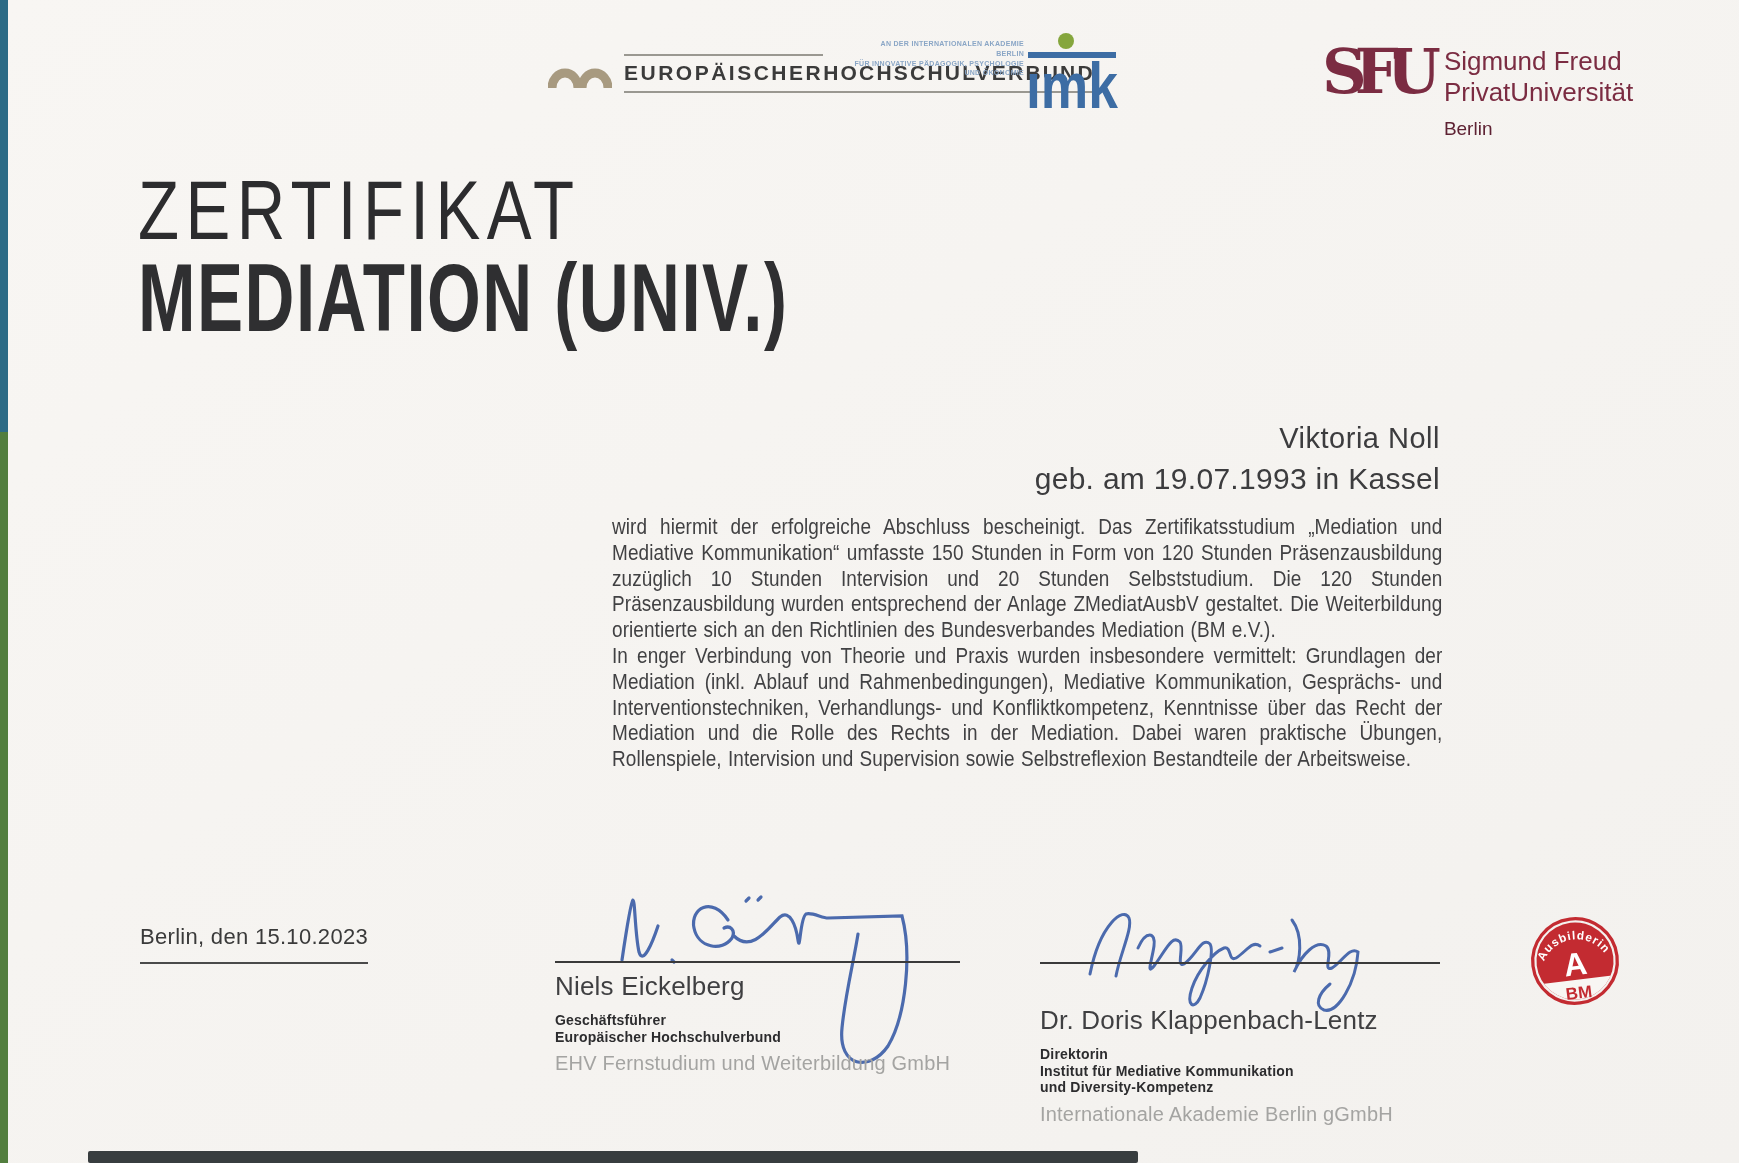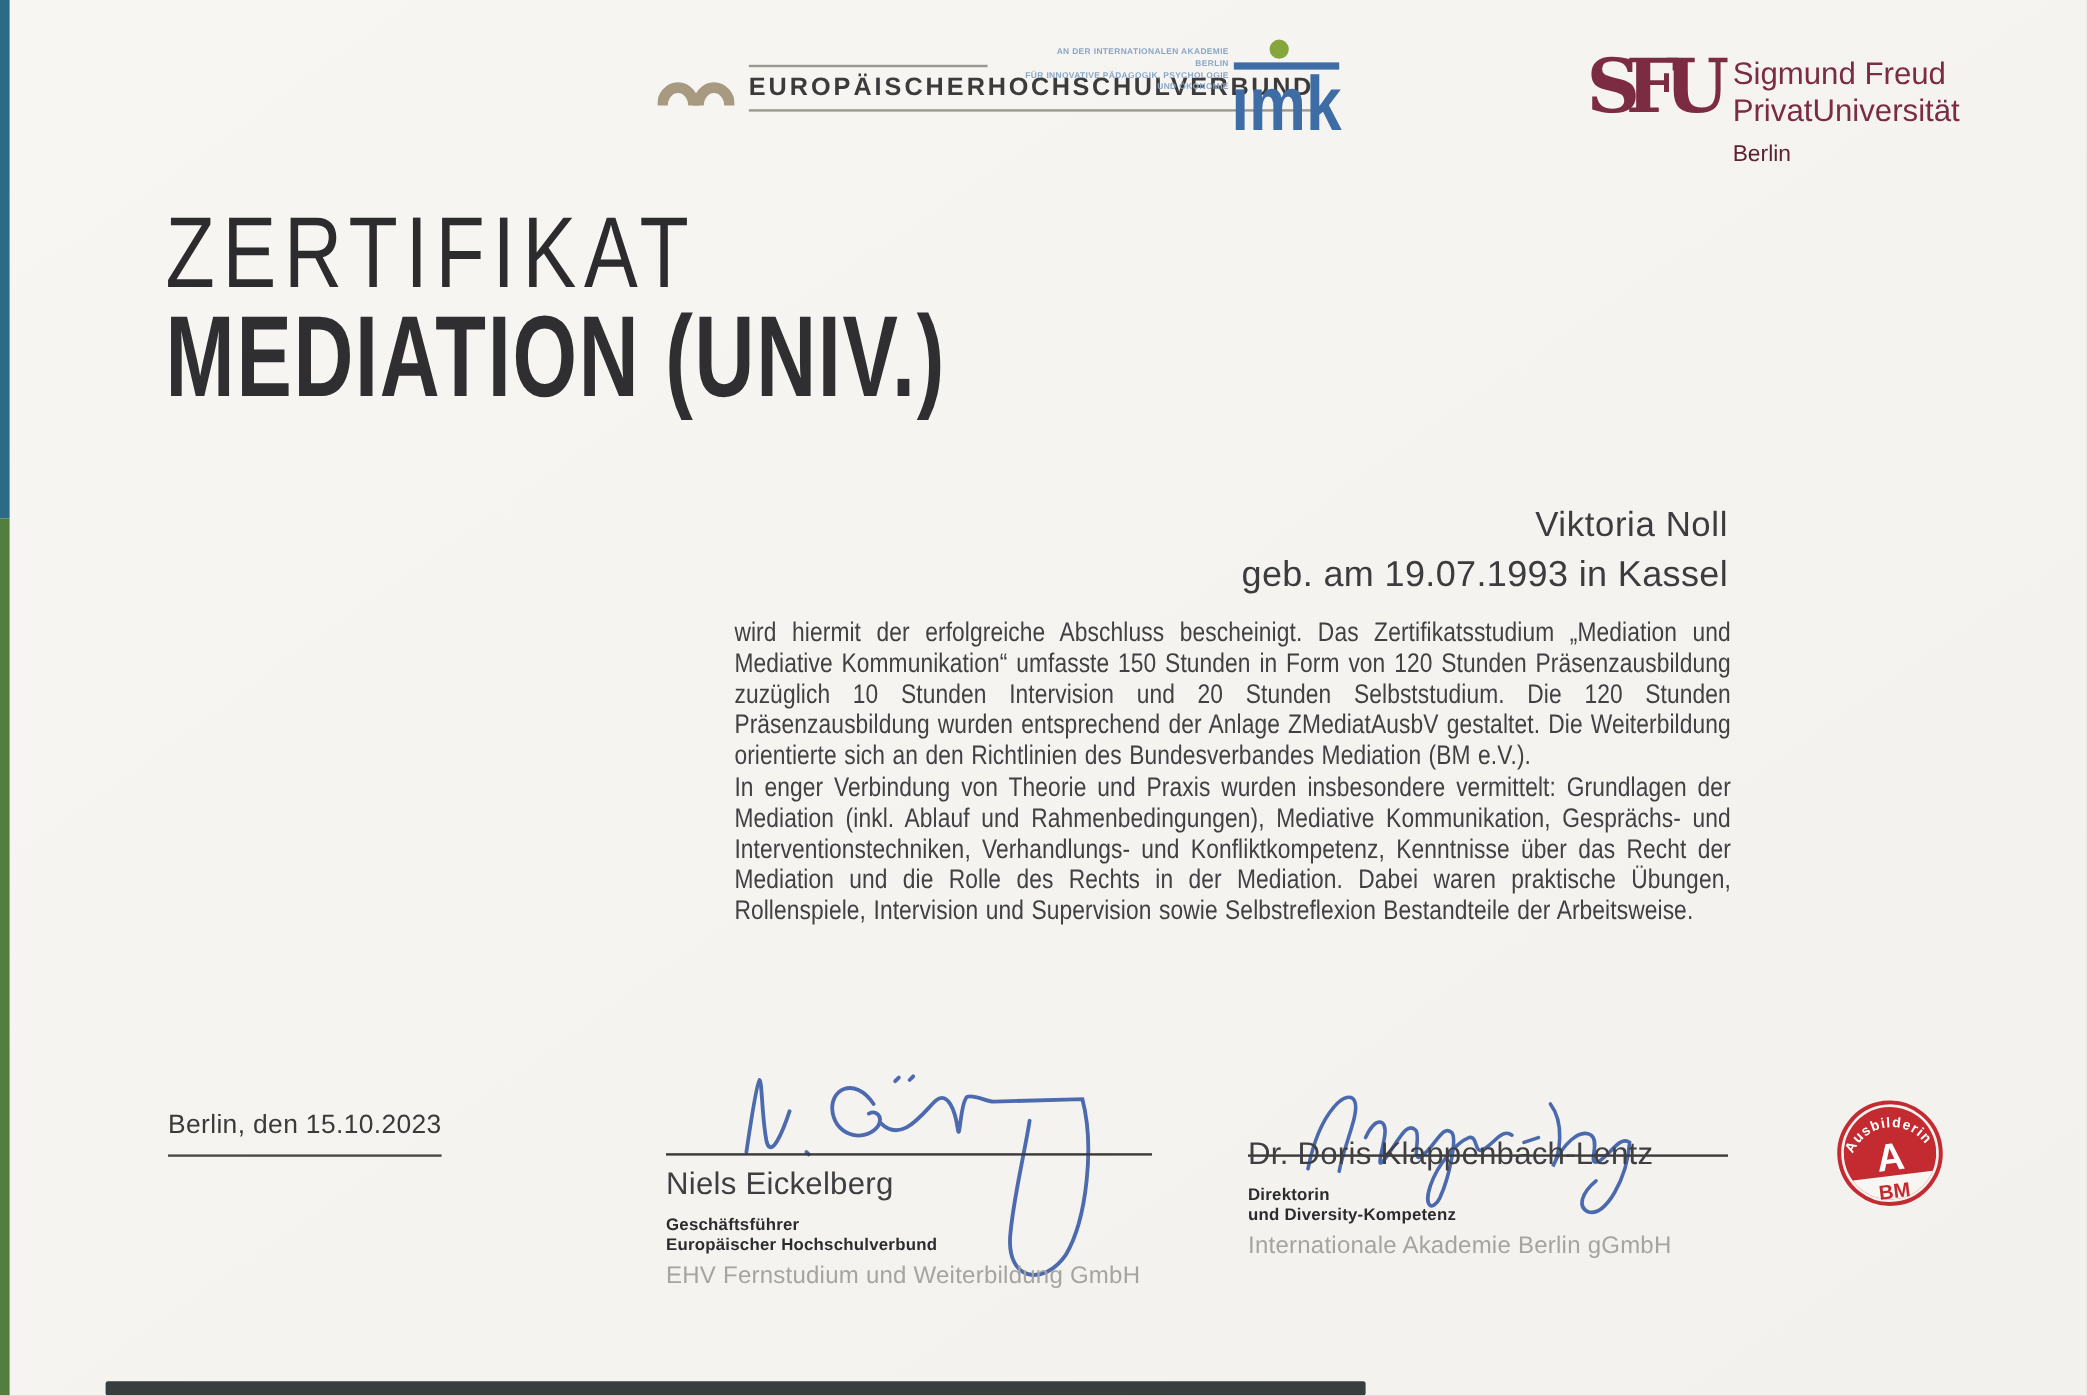--- a/index.html
+++ b/index.html
@@ -55,21 +55,21 @@
 
   
   .date-line{position:absolute;left:140px;top:924px;font-size:22px;color:#3a3a3a;letter-spacing:.3px;}
   .date-rule{position:absolute;left:140px;top:962px;width:228px;border-top:2px solid #4a4a4a;}
 
   .sig-rule-left{position:absolute;left:555px;top:961px;width:405px;border-top:2px solid #3a3a3a;}
   .sig-rule-right{position:absolute;left:1040px;top:962px;width:400px;border-top:2px solid #3a3a3a;}
 
   .sig-block{position:absolute;color:#3f3f41;}
   .sig-block-left{left:555px;top:971px;}
-  .sig-block-right{left:1040px;top:946px;}
+  .sig-block-right{left:1040px;top:1005px;}
   .sig-name{font-size:26px;letter-spacing:.2px;}
   .sig-role{font-size:14px;font-weight:700;color:#2c2c2e;line-height:1.18;letter-spacing:.2px;}
   .sig-role-first{margin-top:10px;}
   .sig-company{font-size:20px;color:#a4a4a2;margin-top:7px;letter-spacing:.2px;}
   .sig-company2{font-size:19.5px;color:#a4a4a2;margin-top:6px;letter-spacing:.2px;}
 
   .signature-svg{position:absolute;pointer-events:none;}
   .signature-left{left:600px;top:868px;}
   .signature-right{left:1066px;top:896px;}
 
@@ -158,20 +158,21 @@
       <path d="M24,78 C34,28 58,10 63,22 C67,32 54,58 50,80"></path>
       <path d="M72,52 C80,34 90,36 88,50 C86,64 80,80 88,70 C100,54 106,38 114,46 C118,52 110,72 118,68 C130,60 136,40 144,48 C148,54 142,84 134,102 C128,114 120,110 126,92 C132,74 148,56 158,52 C166,50 162,66 170,62 C180,56 186,44 194,50"></path>
       <path d="M204,56 L216,52"></path>
       <path d="M226,24 C238,40 234,66 228,76 C236,58 250,44 260,50 C268,56 256,76 266,72 C276,66 284,50 292,56 C290,86 272,118 258,114 C248,110 252,98 264,88"></path>
     </g>
   </svg>
   <div class="sig-rule-right"></div>
   <div class="sig-block sig-block-right">
     <div class="sig-name">Dr. Doris Klappenbach-Lentz</div>
     <div class="sig-role sig-role-first">Direktorin</div>
+    <div class="sig-role">Institut für Mediative Kommunikation</div>
     <div class="sig-role">und Diversity-Kompetenz</div>
     <div class="sig-company">Internationale Akademie Berlin gGmbH</div>
   </div>
 
   <div class="badge">
     <svg width="94" height="94" viewBox="0 0 100 100">
       <defs>
         <clipPath id="badge-clip">
             <circle cx="50" cy="50" r="41"></circle>
           </clipPath>

